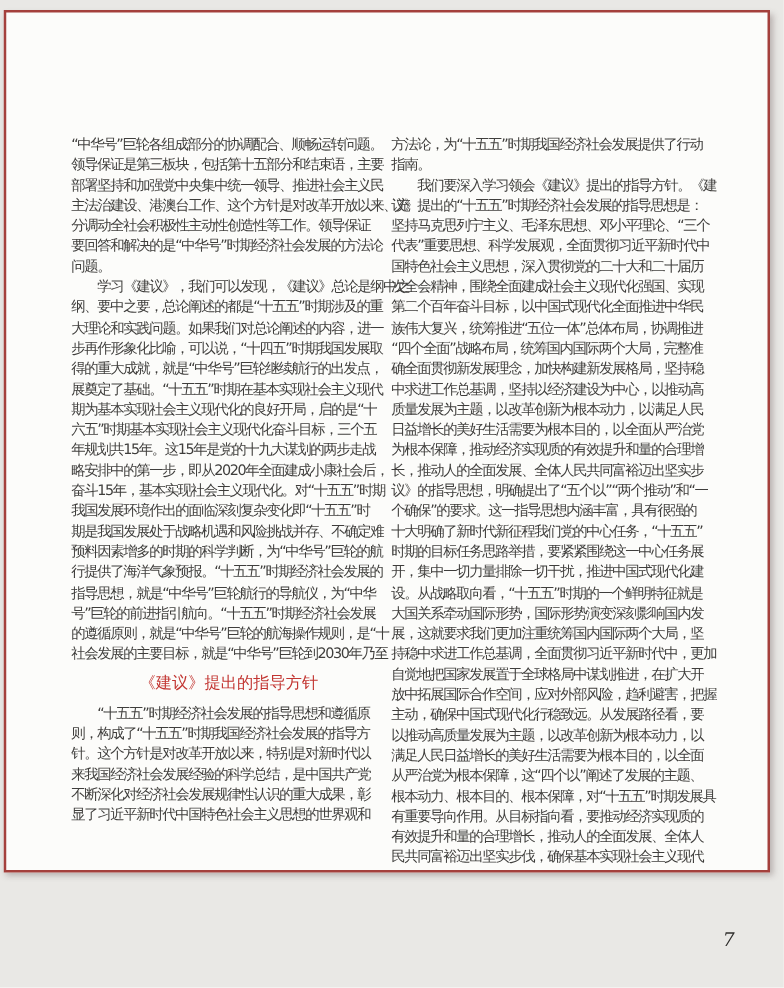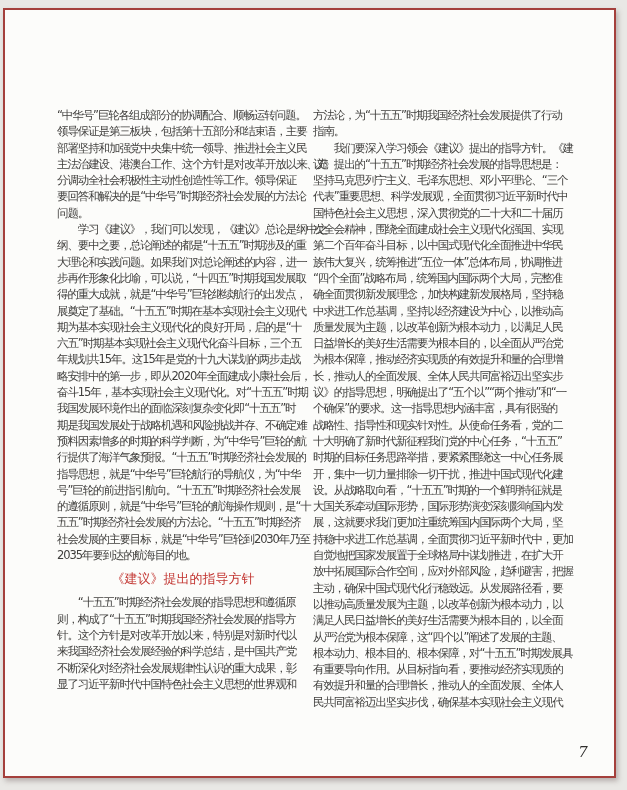--- a/index.html
+++ b/index.html
@@ -14,21 +14,21 @@
   html,body{width:627px;height:790px;}
   body{
     background:var(--canvas-bg);
     font-family:"DejaVu Sans",sans-serif;
     position:relative;
     overflow:hidden;
   }
   .page{
     position:absolute;
     left:3px; top:8px;
-    width:613px; height:770px;
+    width:613px; height:690px;
     background:var(--page-bg);
     border:2px solid var(--page-border);
     box-shadow:2px 3px 5px rgba(90,70,70,.35);
   }
   .col{
     position:absolute;
     top:97px;
     width:252px;
     color:var(--body-text);
   }
@@ -88,23 +88,21 @@
         <div class="line">年规划共15年。这15年是党的十九大谋划的两步走战</div>
         <div class="line">略安排中的第一步，即从2020年全面建成小康社会后，</div>
         <div class="line">奋斗15年，基本实现社会主义现代化。对“十五五”时期</div>
         <div class="line">我国发展环境作出的面临深刻复杂变化即“十五五”时</div>
         <div class="line">期是我国发展处于战略机遇和风险挑战并存、不确定难</div>
         <div class="line">预料因素增多的时期的科学判断，为“中华号”巨轮的航</div>
         <div class="line">行提供了海洋气象预报。“十五五”时期经济社会发展的</div>
         <div class="line">指导思想，就是“中华号”巨轮航行的导航仪，为“中华</div>
         <div class="line">号”巨轮的前进指引航向。“十五五”时期经济社会发展</div>
         <div class="line">的遵循原则，就是“中华号”巨轮的航海操作规则，是“十</div>
-        <div class="line">五五”时期经济社会发展的方法论。“十五五”时期经济</div>
         <div class="line">社会发展的主要目标，就是“中华号”巨轮到2030年乃至</div>
-        <div class="line">2035年要到达的航海目的地。</div>
       </div>
     <h2 class="heading">《建议》提出的指导方针</h2>
     <div>
         <div class="line">　　“十五五”时期经济社会发展的指导思想和遵循原</div>
         <div class="line">则，构成了“十五五”时期我国经济社会发展的指导方</div>
         <div class="line">针。这个方针是对改革开放以来，特别是对新时代以</div>
         <div class="line">来我国经济社会发展经验的科学总结，是中国共产党</div>
         <div class="line">不断深化对经济社会发展规律性认识的重大成果，彰</div>
         <div class="line">显了习近平新时代中国特色社会主义思想的世界观和</div>
       </div>
@@ -124,21 +122,20 @@
         <div class="line">族伟大复兴，统筹推进“五位一体”总体布局，协调推进</div>
         <div class="line">“四个全面”战略布局，统筹国内国际两个大局，完整准</div>
         <div class="line">确全面贯彻新发展理念，加快构建新发展格局，坚持稳</div>
         <div class="line">中求进工作总基调，坚持以经济建设为中心，以推动高</div>
         <div class="line">质量发展为主题，以改革创新为根本动力，以满足人民</div>
         <div class="line">日益增长的美好生活需要为根本目的，以全面从严治党</div>
         <div class="line">为根本保障，推动经济实现质的有效提升和量的合理增</div>
         <div class="line">长，推动人的全面发展、全体人民共同富裕迈出坚实步</div>
         <div class="line">议》的指导思想，明确提出了“五个以”“两个推动”和“一</div>
         <div class="line">个确保”的要求。这一指导思想内涵丰富，具有很强的</div>
-        <div class="line">战略性、指导性和现实针对性。从使命任务看，党的二</div>
         <div class="line">十大明确了新时代新征程我们党的中心任务，“十五五”</div>
         <div class="line">时期的目标任务思路举措，要紧紧围绕这一中心任务展</div>
         <div class="line">开，集中一切力量排除一切干扰，推进中国式现代化建</div>
         <div class="line">设。从战略取向看，“十五五”时期的一个鲜明特征就是</div>
         <div class="line">大国关系牵动国际形势，国际形势演变深刻影响国内发</div>
         <div class="line">展，这就要求我们更加注重统筹国内国际两个大局，坚</div>
         <div class="line">持稳中求进工作总基调，全面贯彻习近平新时代中，更加</div>
         <div class="line">自觉地把国家发展置于全球格局中谋划推进，在扩大开</div>
         <div class="line">放中拓展国际合作空间，应对外部风险，趋利避害，把握</div>
         <div class="line">主动，确保中国式现代化行稳致远。从发展路径看，要</div>

